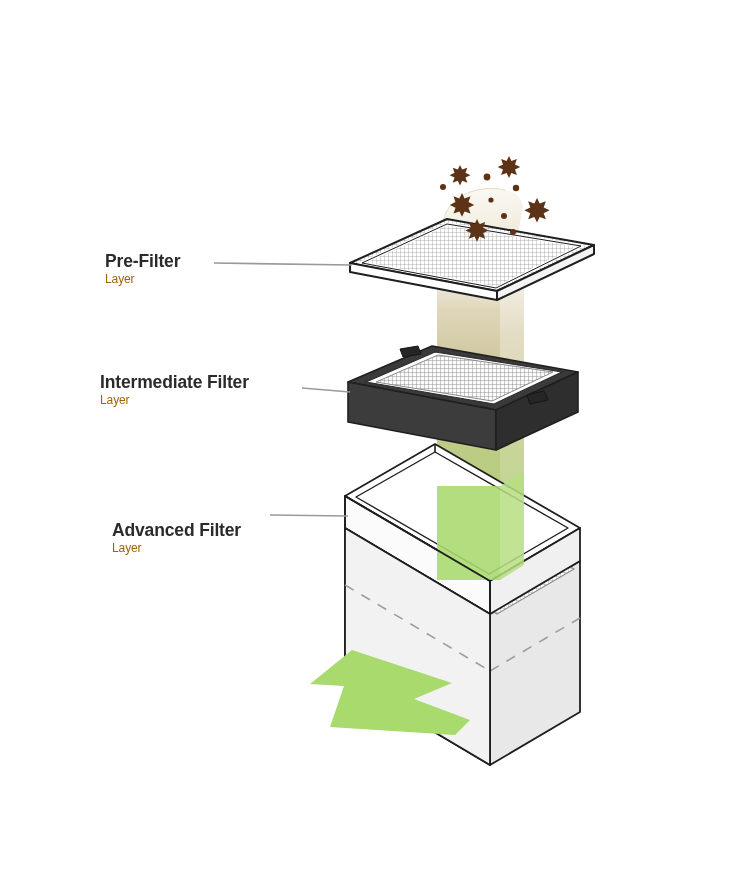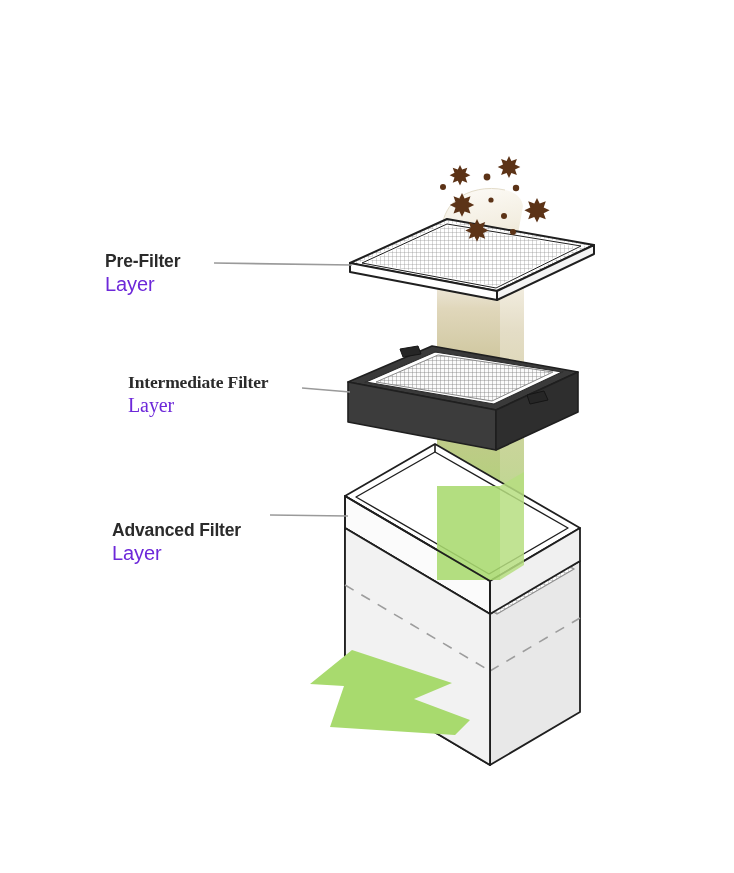--- a/index.html
+++ b/index.html
@@ -8,25 +8,25 @@
        -webkit-font-smoothing:antialiased;}
 
   #stage{position:absolute;left:0;top:0;width:734px;height:873px;}
 
   svg#diagram{position:absolute;left:0;top:0;width:734px;height:873px;display:block;}
 
   
   .label-block{position:absolute;}
   .label-title{font-size:17.5px;font-weight:700;color:#2b2b2b;
                letter-spacing:-0.15px;line-height:1.12;white-space:nowrap;}
-  .label-sub{font-size:20px;font-weight:400;color:#6d28d9;
+  .label-sub{font-size:12px;font-weight:400;color:#a16207;
              letter-spacing:-0.1px;line-height:1.25;white-space:nowrap;}
 
   #label-pre{left:105px;top:252px;}
-  #label-inter{left:128px;top:373px;font-family:Liberation Serif, serif;}
+  #label-inter{left:100px;top:373px;}
   #label-adv{left:112px;top:521px;}
 </style>
 </head>
 <body>
 
 <div id="stage">
 
   <svg id="diagram" viewBox="0 0 734 873">
     <defs>
 

